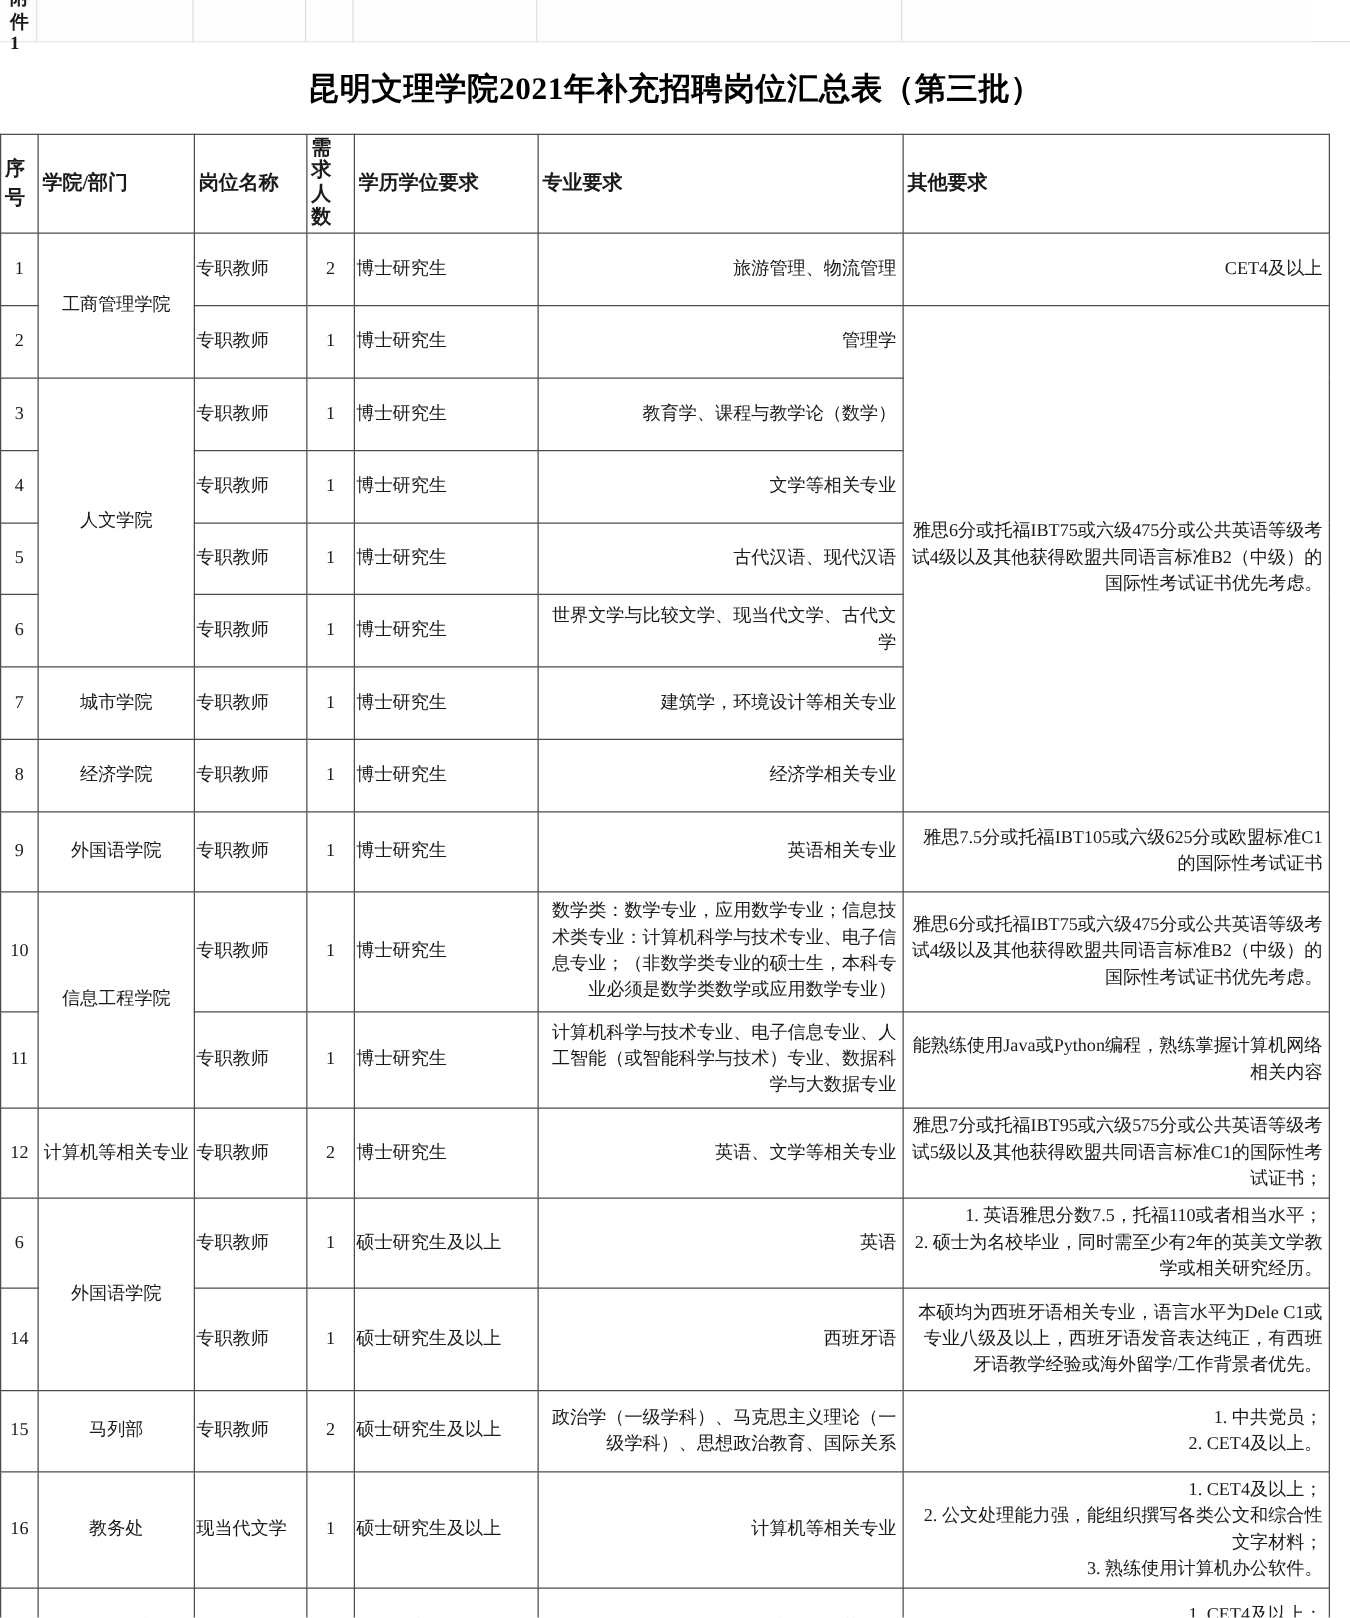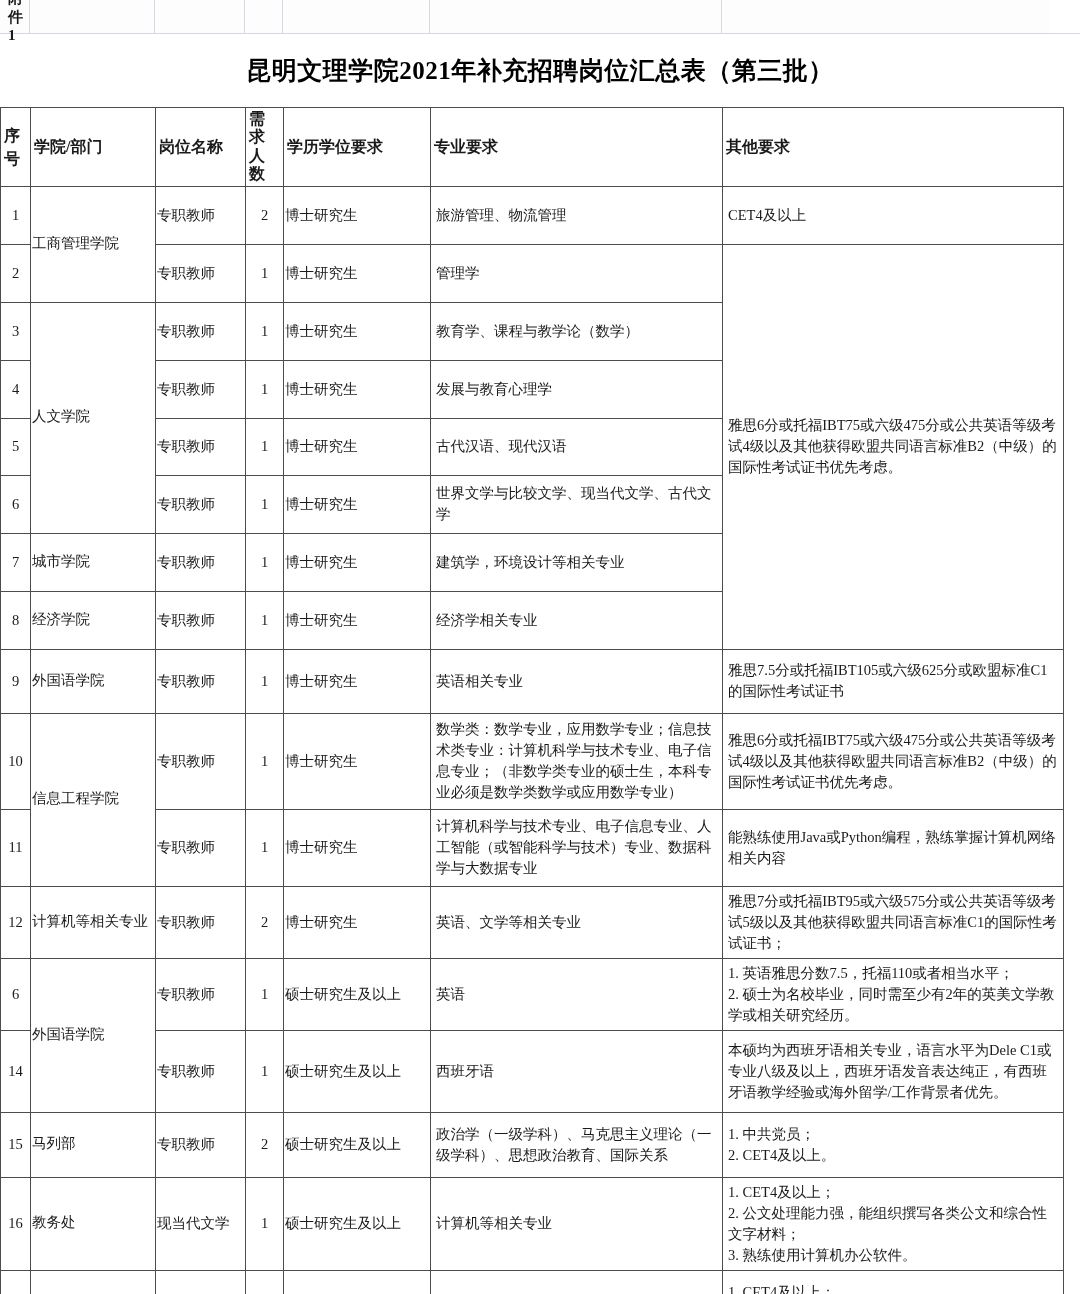--- a/index.html
+++ b/index.html
@@ -82,27 +82,27 @@
   }
   .col-idx   { width: 30px; }
   .col-dept  { width: 125px; }
   .col-post  { width: 90px; }
   .col-num   { width: 38px; }
   .col-edu   { width: 147px; }
   .col-major { width: 292px; }
   .col-other { width: 341px; }
 
   td.idx   { text-align: center; }
-  td.dept  { text-align: left; font-family: Liberation Mono, monospace; }
+  td.dept  { text-align: center; }
   td.post  { }
   td.num   { text-align: center; }
   td.edu   { }
-  td.major { text-align: left; padding: 3px 5px; }
+  td.major { text-align: right; padding: 3px 5px; }
   td.other {
-    text-align: left;
+    text-align: right;
     padding: 4px 5px;
     vertical-align: middle;
     white-space: pre-line;
   }
   .hdr-num-wrap { line-height: 1.15; }
 </style>
 </head>
 <body>
 
 <div class="sheet-strip">
@@ -170,21 +170,21 @@
           <td class="post">专职教师</td>
           <td class="num">1</td>
           <td class="edu">博士研究生</td>
           <td class="major">教育学、课程与教学论（数学）</td>
         </tr>
         <tr style="height: 58px;">
           <td class="idx">4</td>
           <td class="post">专职教师</td>
           <td class="num">1</td>
           <td class="edu">博士研究生</td>
-          <td class="major">发展与教育心理学</td>
+          <td class="major">文学等相关专业</td>
         </tr>
         <tr style="height: 57px;">
           <td class="idx">5</td>
           <td class="post">专职教师</td>
           <td class="num">1</td>
           <td class="edu">博士研究生</td>
           <td class="major">古代汉语、现代汉语</td>
         </tr>
         <tr style="height: 58px;">
           <td class="idx">6</td>

